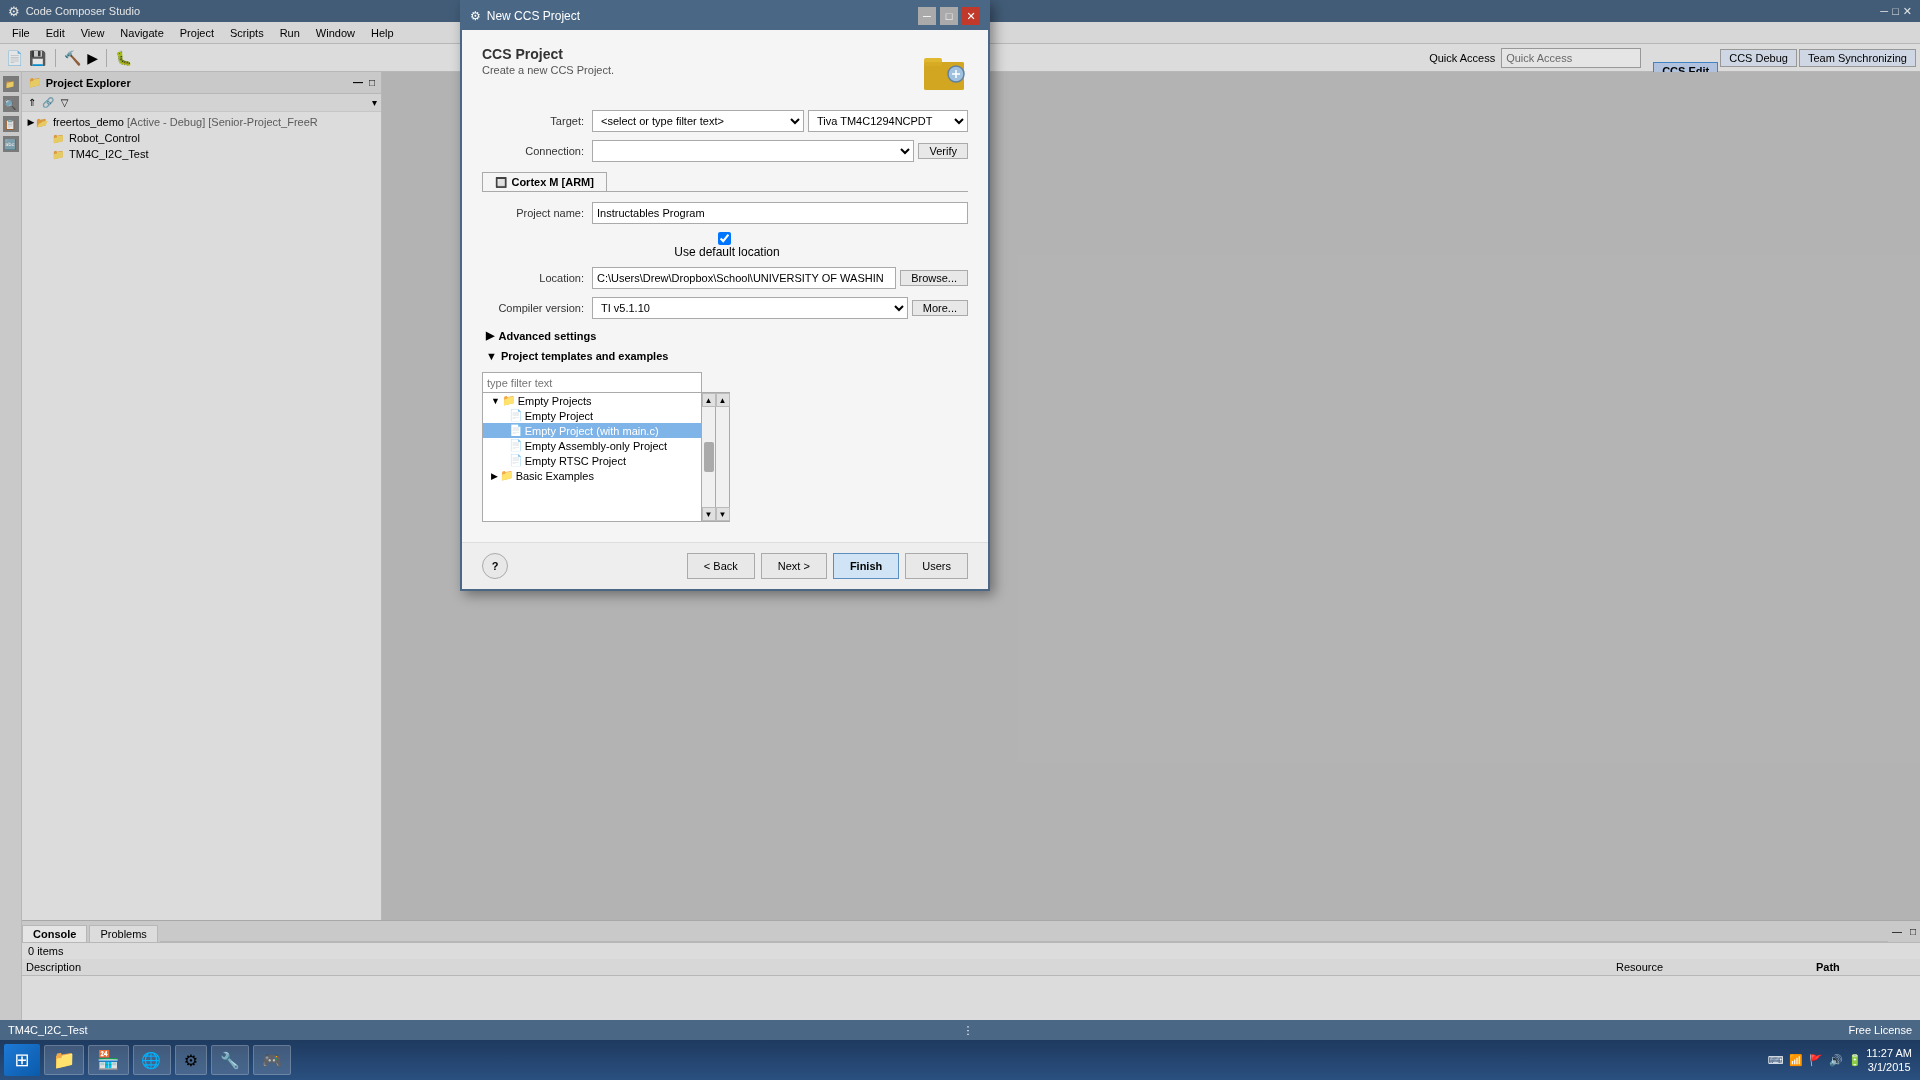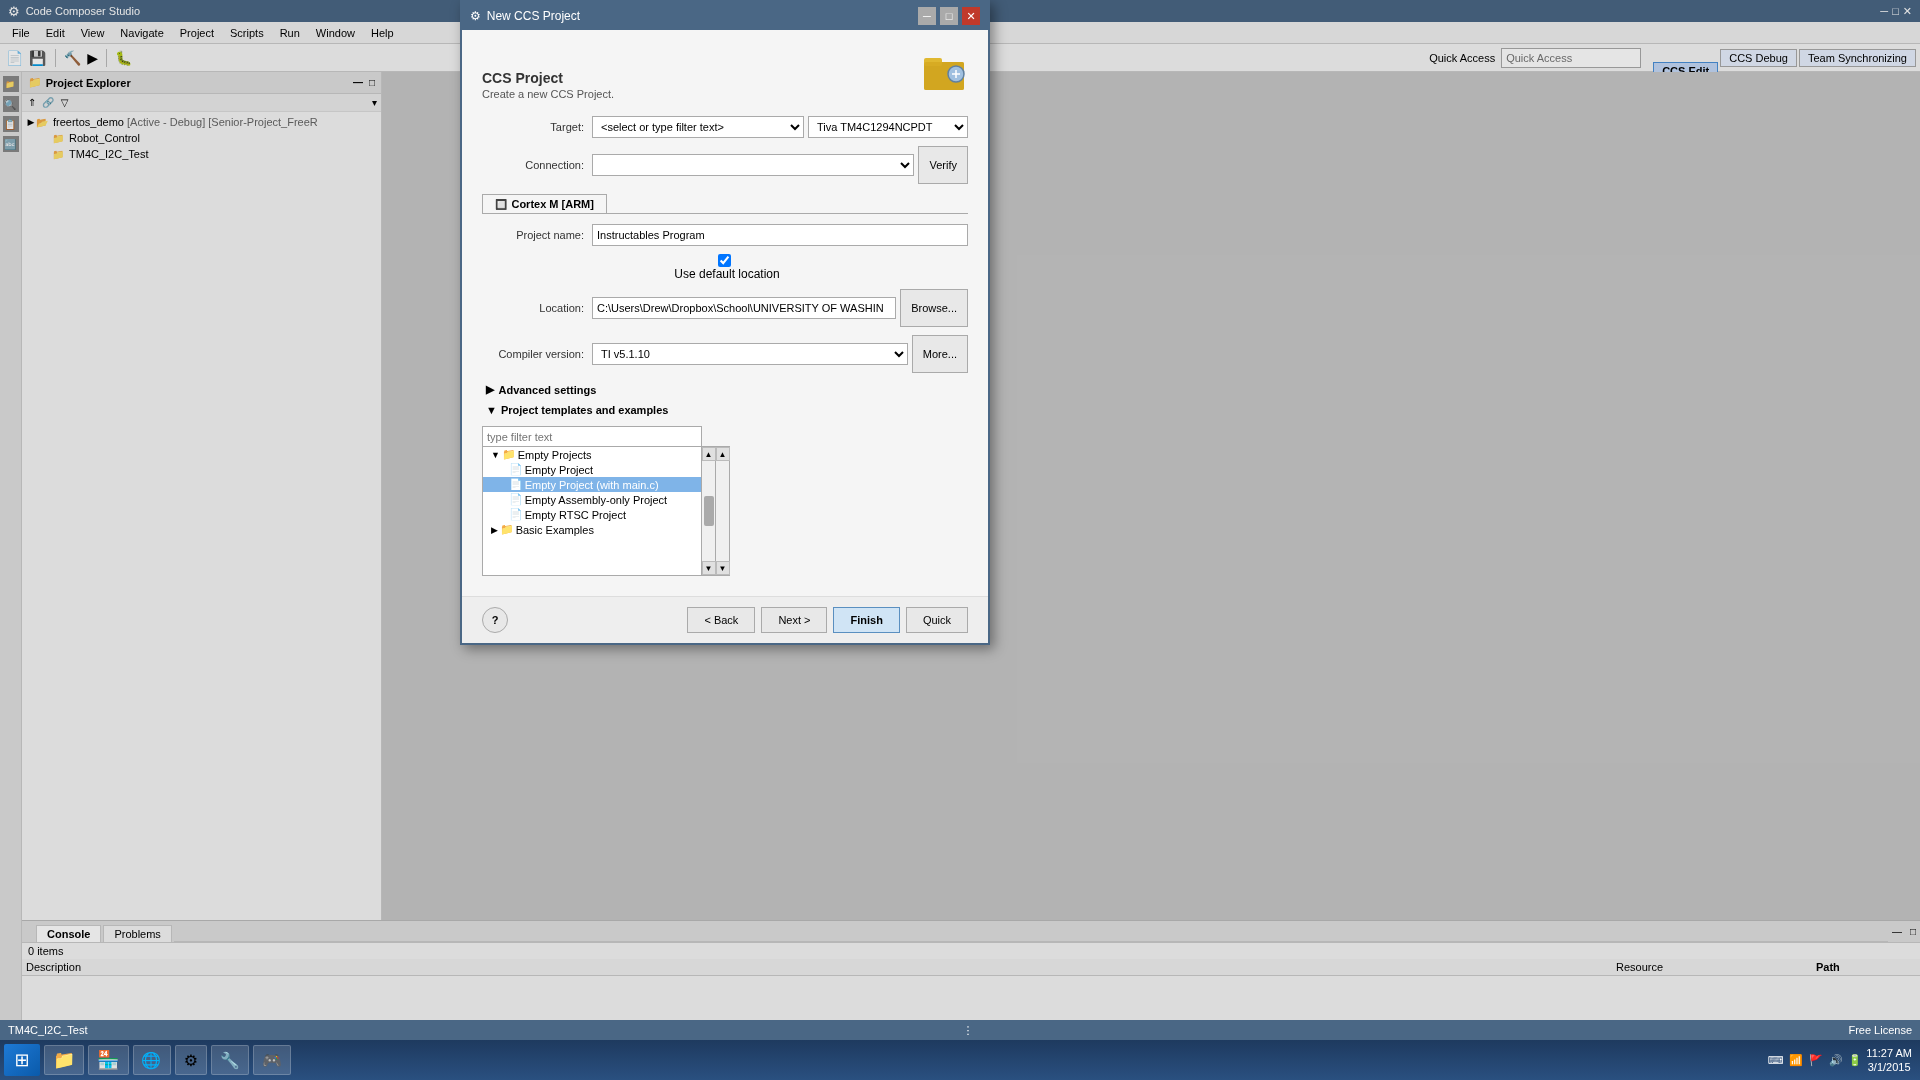--- a/index.html
+++ b/index.html
@@ -171,21 +171,20 @@
       font-size: 11px;
       background: #f5f5f5;
       border: 1px solid #ccc;
       border-bottom: none;
       cursor: pointer;
       margin-right: 2px;
     }
     .console-tab.active {
       background: white;
       font-weight: bold;
-      margin-left: 14px;
     }
     .console-table-header {
       display: flex;
       border-bottom: 1px solid #ccc;
       padding: 2px 4px;
       background: #f0f0f0;
       font-size: 11px;
     }
     .col-desc { flex: 1; }
     .col-res { width: 200px; }
@@ -297,21 +296,21 @@
     .form-input.full { width: 100%; }
     .form-select {
       height: 22px;
       border: 1px solid #aaa;
       padding: 0 4px;
       font-size: 11px;
       background: white;
     }
     .form-select.grow { flex: 1; }
     .form-btn {
-      height: 38px;
+      height: 16px;
       padding: 0 10px;
       border: 1px solid #aaa;
       background: #e8e8e8;
       font-size: 11px;
       cursor: pointer;
       white-space: nowrap;
     }
 
     
     .tab-section {
@@ -674,21 +673,21 @@
         <div class="modal-titlebar-buttons">
           <div class="title-btn min">─</div>
           <div class="title-btn max">□</div>
           <div class="title-btn close">✕</div>
         </div>
       </div>
 
       <div class="modal-body">
 
         <div class="modal-title-section">
-          <div style="flex:1;margin-top:24px;">
+          <div style="flex:1;">
             <div class="modal-section-title">CCS Project</div>
             <div class="modal-section-subtitle">Create a new CCS Project.</div>
           </div>
           <div class="modal-icon">
 
             <svg width="48" height="48" viewBox="0 0 48 48">
               <rect x="4" y="16" width="40" height="28" rx="2" fill="#c8a020"></rect>
               <rect x="4" y="12" width="18" height="8" rx="2" fill="#e0b830"></rect>
               <rect x="4" y="16" width="40" height="28" rx="2" fill="#d4a820" opacity="0.8"></rect>
               <circle cx="36" cy="28" r="8" fill="#a0c0e0" stroke="#6080a0" stroke-width="1.5"></circle>
@@ -834,21 +833,21 @@
         </div>
 
       </div>
 
       <div class="modal-footer">
         <button class="footer-btn" style="width:26px;padding:0;text-align:center;font-weight:bold;border-radius:50%;">?</button>
         <div class="footer-buttons">
           <button class="footer-btn">&lt; Back</button>
           <button class="footer-btn">Next &gt;</button>
           <button class="footer-btn primary">Finish</button>
-          <button class="footer-btn">Quick</button>
+          <button class="footer-btn">Users</button>
         </div>
       </div>
 
     </div>
   </div>
 
 </div>
 
 <div class="taskbar" style="position: absolute; bottom: 0px; left: 0px; right: 0px; z-index: 1000;">
   <div class="taskbar-start">⊞</div>

